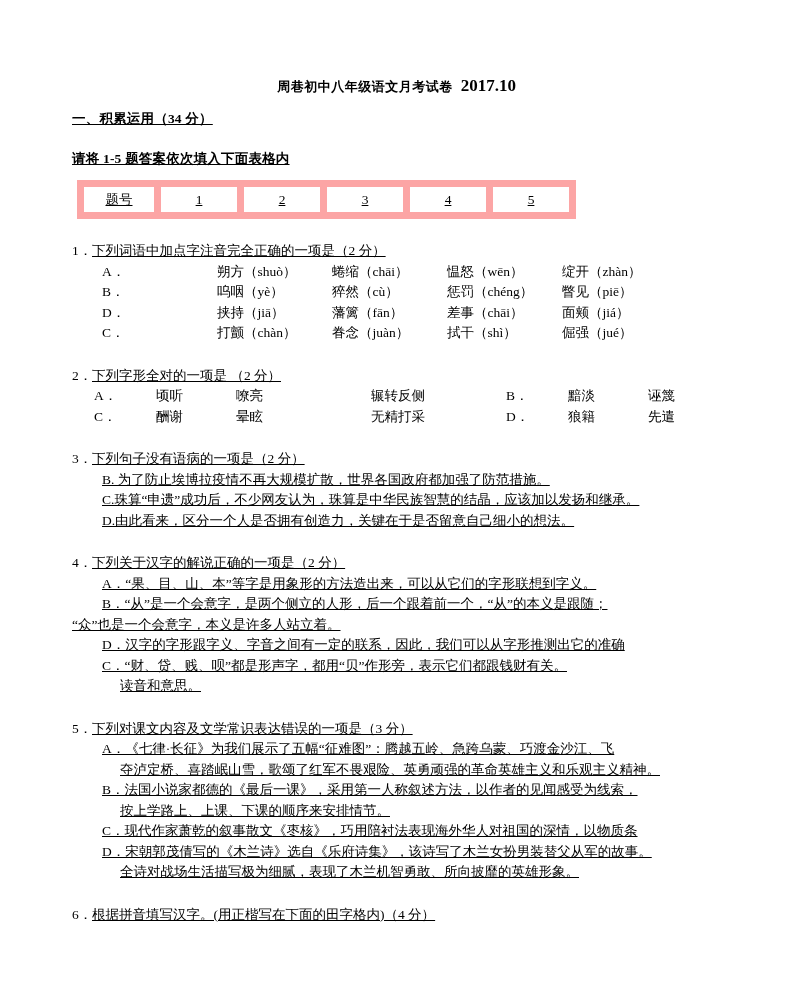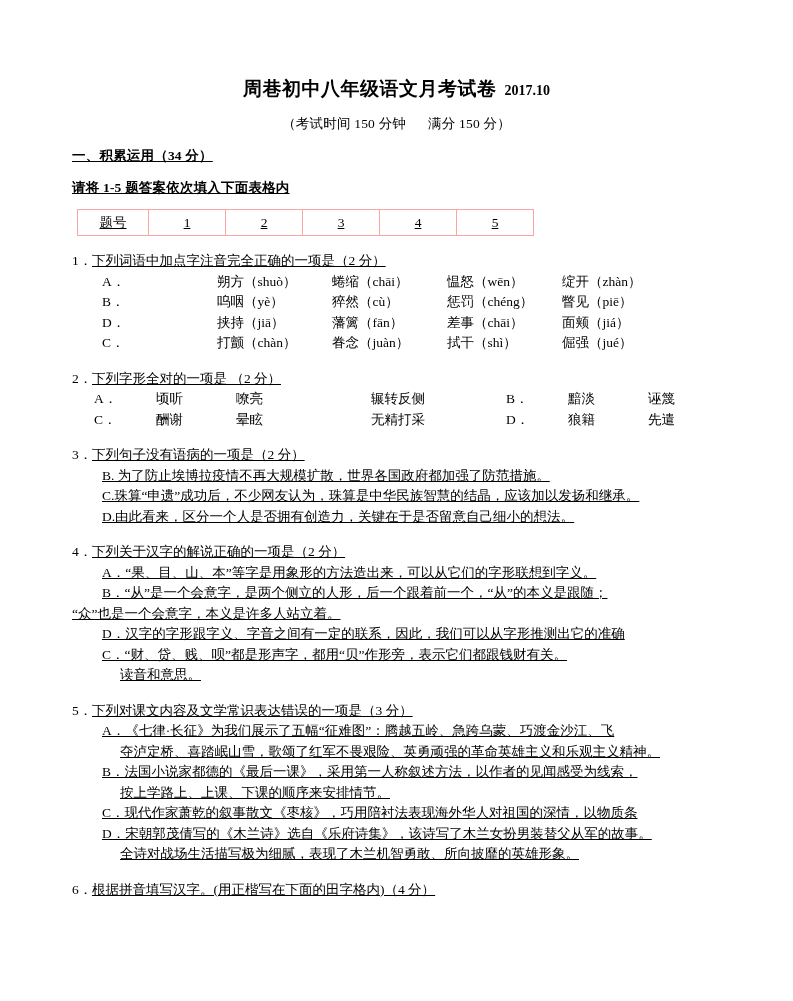--- a/index.html
+++ b/index.html
@@ -24,27 +24,27 @@
   }
 
   
   .title-row {
     margin-top: 76px;
     text-align: center;
     white-space: nowrap;
   }
   .doc-title {
     font-family: "Liberation Sans", "DejaVu Sans", sans-serif;
-    font-size: 19px;
+    font-size: 13px;
     font-weight: bold;
     letter-spacing: 0.5px;
   }
   .doc-date {
     font-family: "Liberation Serif", "DejaVu Serif", serif;
-    font-size: 14px;
+    font-size: 17px;
     font-weight: bold;
     margin-left: 8px;
     letter-spacing: 0px;
   }
   .subtitle {
     text-align: center;
     font-size: 13.5px;
     margin-top: 13px;
     letter-spacing: 0.2px;
   }
@@ -59,47 +59,47 @@
   }
   .sec-head {
     font-size: 13.5px;
     font-weight: bold;
     margin-top: 0px;
     letter-spacing: 0.2px;
   }
   .sub-instr {
     font-size: 13.5px;
     font-weight: bold;
-    margin-top: 14px;
+    margin-top: 22px;
     letter-spacing: 0.2px;
   }
 
   
   table.answer-table {
     border-collapse: collapse;
     margin-top: 12px;
     margin-left: 5px;
     table-layout: fixed;
   }
   table.answer-table td {
-    border: 1px solid #fca5a5;
+    border: 7px solid #fca5a5;
     height: 25px;
     font-size: 13.5px;
     text-align: center;
     vertical-align: middle;
     padding: 0;
   }
   table.answer-table td.lbl { width: 70px; }
   table.answer-table td.cel { width: 76px; }
 
   
   .q {
     font-size: 13.5px;
     line-height: 20.5px;
-    margin-top: 15px;
+    margin-top: 22px;
   }
   .q-stem {
     text-indent: 0;
     margin-left: 0px;
   }
   .q-num {
     display: inline-block;
     width: 20px;
   }
   .opt {
@@ -134,23 +134,20 @@
   .zrow .g2 { display: inline-block; width: 80px; }
   .zrow .g3 { display: inline-block; width: 135px; }
 </style>
 </head>
 <body>
 
 <div class="page">
 
   <div class="title-row">
     <span class="doc-title">周巷初中八年级语文月考试卷</span><span class="doc-date">2017.10</span>
-  </div>
-  <div class="subtitle">
-    <span>（考试时间 150 分钟</span><span class="gap"></span><span>满分 150 分）</span>
   </div>
 
   <div class="body-wrap">
 
     <div class="sec-head">一、积累运用（34 分）</div>
     <div class="sub-instr">请将 1-5 题答案依次填入下面表格内</div>
 
     <table class="answer-table">
       <tbody>
           <tr>

